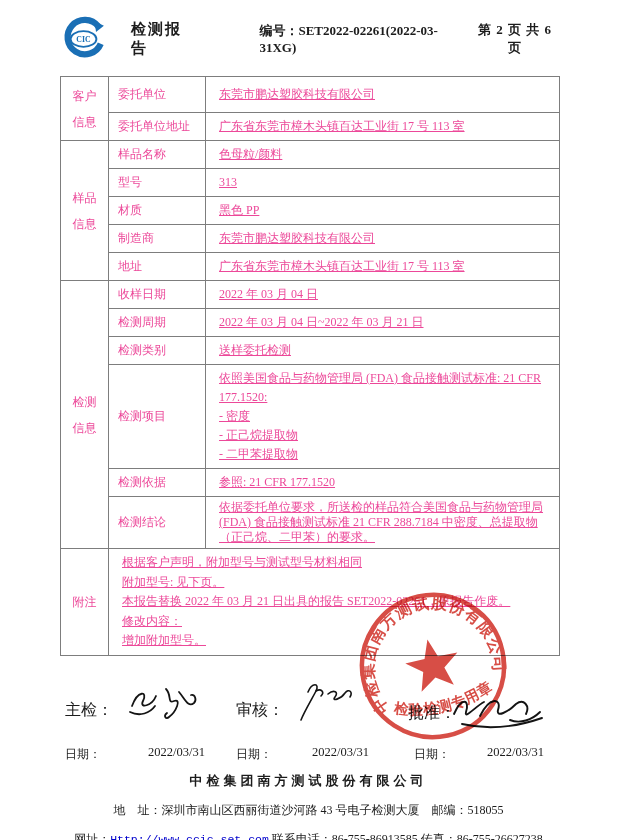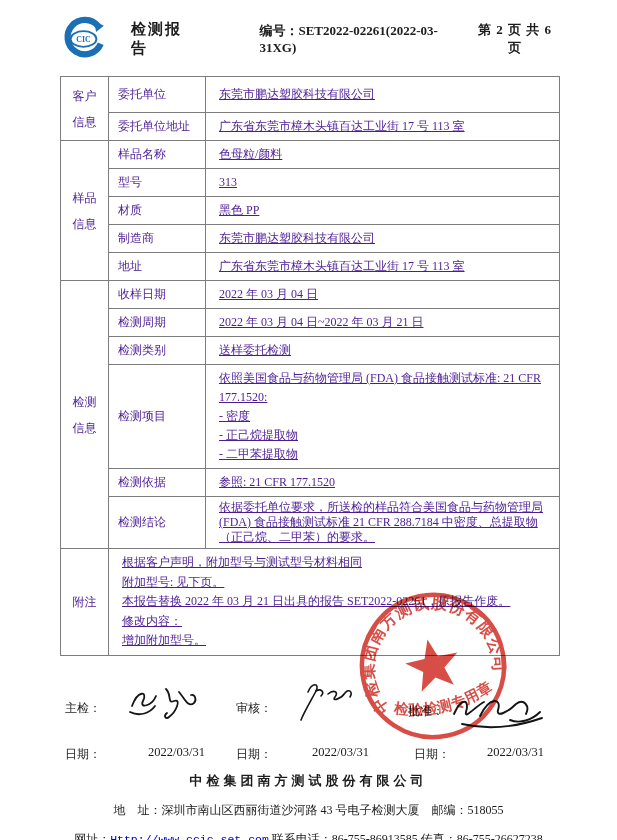--- a/index.html
+++ b/index.html
@@ -16,34 +16,34 @@
             display:flex; align-items:center; }
   .logo { width:47px; height:46px; flex:0 0 auto; }
   .hdr-title { font-weight:bold; font-size:15px; margin-left:24px; letter-spacing:2px; }
   .hdr-no { font-weight:bold; font-size:13px; margin-left:62px; }
   .hdr-page { font-weight:bold; font-size:13px; margin-left:auto; letter-spacing:1px;text-align:center; }
 
   
   table.report { position:absolute; left:60px; top:76px; width:500px;
                  border-collapse:collapse; table-layout:fixed; }
   table.report td { border:1px solid #7d7d7d; vertical-align:middle;
-                    font-size:12px; color:#4c1d95; }
+                    font-size:12px; color:#ec4899; }
   td.sec { width:48px; text-align:center; white-space:pre-line; line-height:26px; }
   td.lbl { width:97px; padding-left:9px; }
   td.val { padding-left:13px; padding-right:8px;text-decoration:underline; }
   .pre   { white-space:pre-line; }
   tr.h36 td { height:36px; }
   tr.h33 td { height:28px; }
   tr.h28 td { height:28px; }
   td.items { line-height:19px; padding-top:4px; padding-bottom:4px; vertical-align:middle; }
   td.concl { line-height:15px; padding-top:3px; padding-bottom:3px; }
   td.note  { line-height:19.5px; padding-top:4px; padding-bottom:4px; }
 
   
-  .sig-label { position:absolute; font-size:12px; }
+  .sig-label { position:absolute; font-size:16px; }
   .sig-svg   { position:absolute; }
   .date-label{ position:absolute; font-size:12px; }
   .date-val  { position:absolute; font-size:12.5px; }
 
   
   .stamp { position:absolute; left:357px; top:590px; width:152px; height:152px;
            mix-blend-mode:multiply; opacity:0.9; transform:rotate(-12deg); }
 
   
   .footer { position:absolute; left:0; top:772px; width:617px; text-align:center; }

